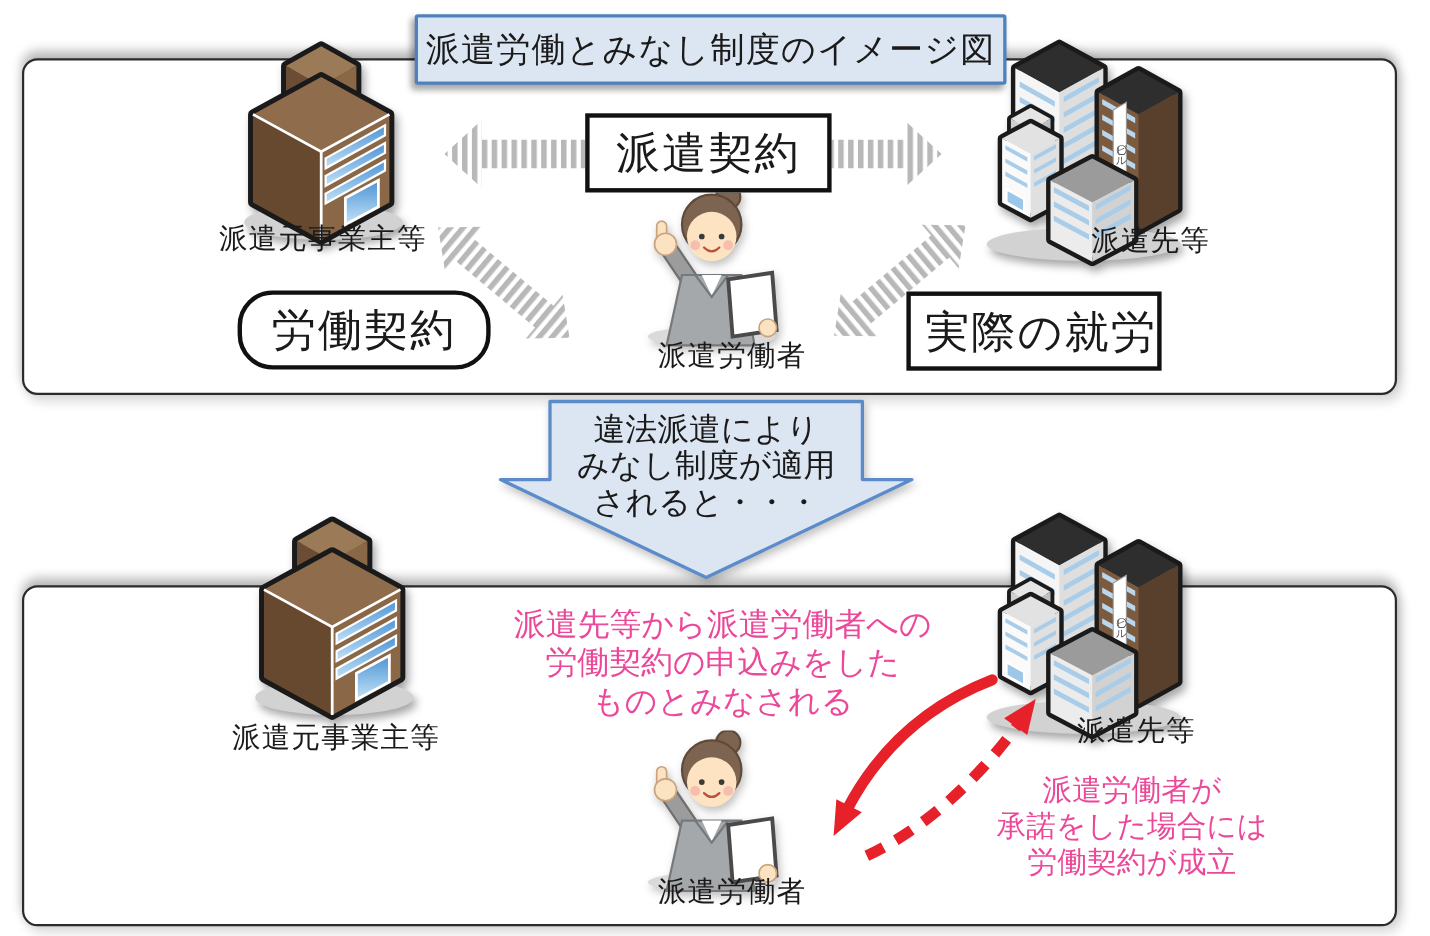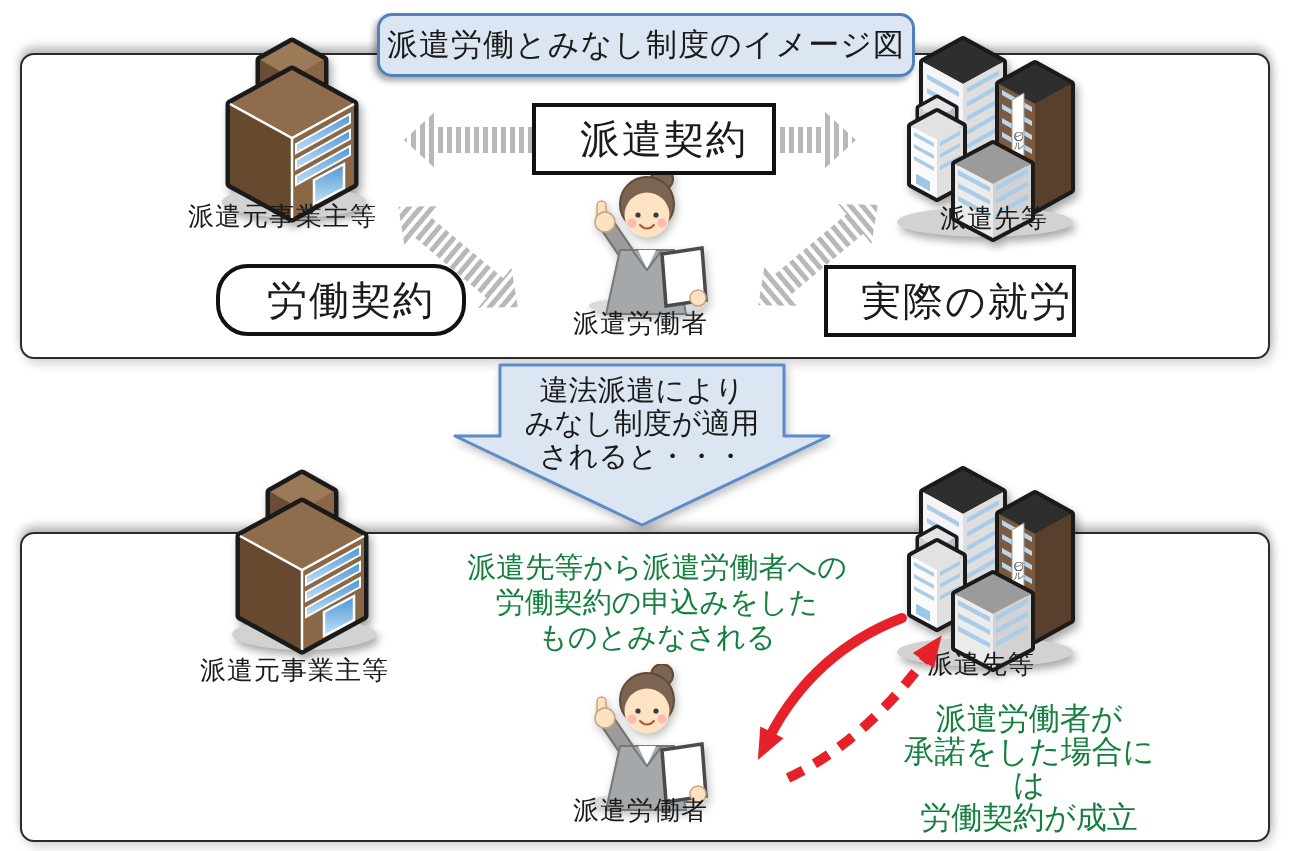--- a/index.html
+++ b/index.html
@@ -8,55 +8,55 @@
     font-family:"DejaVu Sans","Liberation Sans",sans-serif;color:#1a1a1a;
   }
   .panel{
     position:absolute;background:#fff;border:2px solid #2b2b2b;border-radius:14px;
     box-shadow:0 -6px 10px rgba(0,0,0,0.28), 4px 6px 10px rgba(0,0,0,0.14);
   }
   #top-panel{left:20px;top:53px;width:1246px;height:302px;}
   #bottom-panel{left:20px;top:532px;width:1246px;height:306px;}
   #title-box{
     position:absolute;left:377px;top:13px;width:532px;height:58px;
-    background:#dce6f2;border:3px solid #4f81bd;border-radius:15px;
+    background:#dce6f2;border:3px solid #4f81bd;border-radius:3px;
     display:flex;align-items:center;justify-content:center;
     font-size:31px;letter-spacing:1px;box-shadow:-3px 4px 6px rgba(0,0,0,0.35);
     z-index:30;
   }
   .contract-box{
     position:absolute;background:#fff;border:4px solid #111;
     display:flex;align-items:center;justify-content:center;
-    font-size:40px;letter-spacing:2px;z-index:20;padding-left:20px;
+    font-size:40px;letter-spacing:2px;z-index:20;
   }
   #dispatch-contract-box{left:532px;top:103px;width:216px;height:64px;}
   #labor-contract-box{left:216px;top:264px;width:222px;height:64px;border-radius:32px;}
   #actual-work-box{left:824px;top:265px;width:224px;height:64px;justify-content:flex-end;}
   .entity-label{
-    position:absolute;text-align:left;font-size:26px;letter-spacing:1px;z-index:15;
+    position:absolute;text-align:right;font-size:26px;letter-spacing:1px;z-index:15;
   }
   .svg-abs{position:absolute;z-index:10;}
   .shadowed{filter:drop-shadow(3px 5px 4px rgba(0,0,0,0.35));}
   .soft-shadow{filter:drop-shadow(2px 4px 4px rgba(0,0,0,0.25));}
   .cluster-wrap{position:absolute;width:200px;height:220px;z-index:10;}
   .cluster-wrap svg{position:absolute;left:0;top:0;}
   .bldg-sign{
     position:absolute;left:126px;top:77px;width:15px;height:72px;
     writing-mode:vertical-rl;text-orientation:upright;
     font-size:10px;line-height:15px;color:#555;text-align:center;z-index:12;
   }
   #transition-arrow-text{
     position:absolute;left:452px;top:374px;width:380px;text-align:center;
     font-size:29px;line-height:33px;z-index:22;
   }
   .red-text{
-    position:absolute;text-align:center;color:#15803d;z-index:18;font-weight:500;
+    position:absolute;text-align:center;color:#ec4899;z-index:18;font-weight:500;
   }
   #deemed-text{left:457px;top:550px;width:400px;font-size:29px;line-height:35px;}
-  #acceptance-text{left:900px;top:702px;width:258px;font-size:31px;line-height:33px;}
+  #acceptance-text{left:900px;top:702px;width:258px;font-size:27px;line-height:33px;}
 </style>
 </head>
 <body>
 
 <div id="stage">
 
   <svg width="0" height="0" style="position:absolute" aria-hidden="true">
     <defs>
       <linearGradient id="winGrad" x1="0" y1="0" x2="0" y2="1">
         <stop offset="0" stop-color="#4e94d4"></stop>

